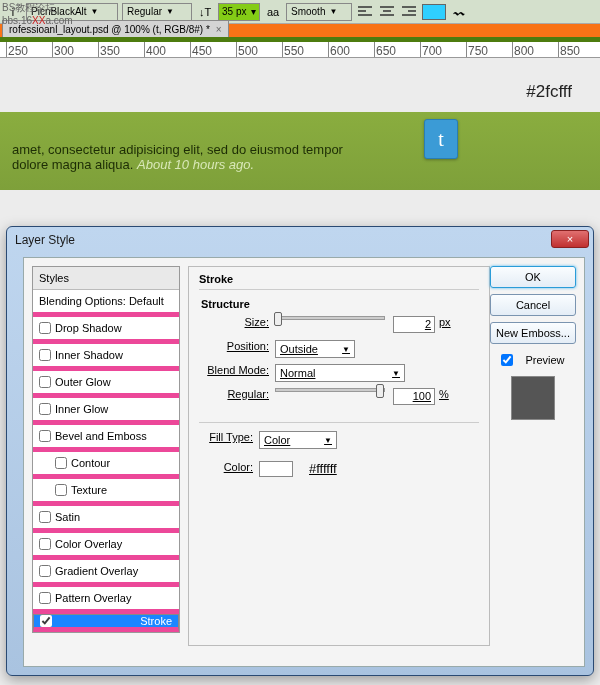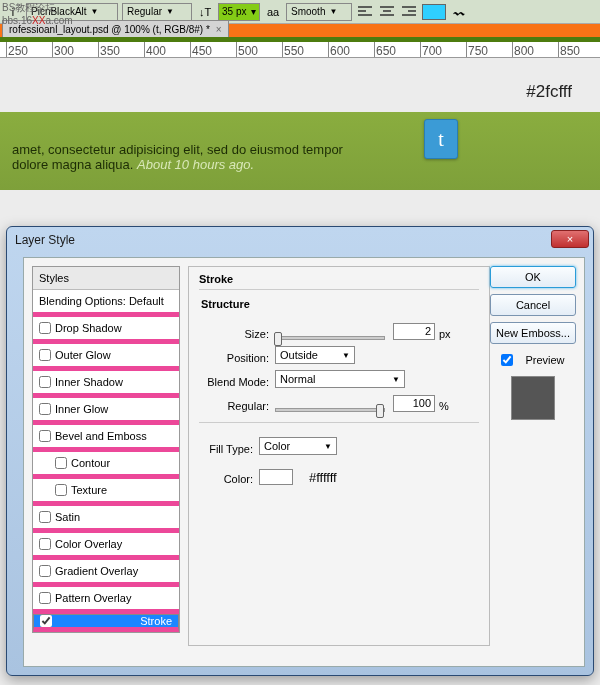--- a/index.html
+++ b/index.html
@@ -46,21 +46,21 @@
 .styles-list .row { padding: 5px 6px; border-bottom: 5px solid #ec4899; display: flex; align-items: center; gap: 4px; }
 .styles-list .row.indent { padding-left: 22px; }
 .styles-list .row.sel { background: #1a86ff; color: #fff; }
 .styles-list .row.sel input { accent-color: #fff; }
 .chk { width: 12px; height: 12px; }
 
 .panel { position: absolute; top: 8px; left: 164px; width: 302px; height: 380px; border: 1px solid #bbb; background: #f4f4f4; padding: 6px 10px; font-size: 11px; }
 .panel h3 { font-size: 11px; font-weight: bold; margin-bottom: 4px; }
 .fieldset-lbl { font-weight: bold; font-size: 11px; margin: 4px 0 6px 2px; display: block; }
 .hr { border-top: 1px solid #ccc; margin: 2px 0 8px; }
-.frow { display: flex; align-items: flex-end; height: 24px; }
+.frow { display: flex; align-items: flex-start; height: 24px; text-decoration: underline; }
 .frow .lbl { width: 76px; text-align: right; padding-right: 6px; }
 .slider { flex: 0 0 110px; height: 4px; background: #ccc; border: 1px solid #999; position: relative; margin-right: 8px; }
 .slider .thumb { position: absolute; top: -5px; width: 8px; height: 14px; background: #eee; border: 1px solid #666; border-radius: 2px; }
 .valbox { width: 42px; height: 17px; border: 1px solid #888; background: #fff; padding: 0 3px; font-size: 11px; text-align: right; line-height: 15px; }
 .suffix { margin-left: 4px; }
 .sel { height: 18px; border: 1px solid #888; background: #fff; padding: 0 4px; display: flex; align-items: center; justify-content: space-between; font-size: 11px; }
 .sel .arrow { font-size: 8px; margin-left: 6px; }
 .color-sw { width: 34px; height: 16px; border: 1px solid #888; background: #fff; }
 .color-hex { font: 13px Arial; margin-left: 16px; }
 
@@ -170,25 +170,25 @@
     <div class="styles-list">
       <div class="hdr">Styles</div>
       <div class="row">Blending Options: Default</div>
       <div id="styles-rows">
           <div class="row">
             <input type="checkbox" class="chk" style="">
             <span>Drop Shadow</span>
           </div>
           <div class="row">
             <input type="checkbox" class="chk" style="">
+            <span>Inner Shadow</span>
+          </div>
+          <div class="row">
+            <input type="checkbox" class="chk" style="">
             <span>Outer Glow</span>
-          </div>
-          <div class="row">
-            <input type="checkbox" class="chk" style="">
-            <span>Inner Shadow</span>
           </div>
           <div class="row">
             <input type="checkbox" class="chk" style="">
             <span>Inner Glow</span>
           </div>
           <div class="row">
             <input type="checkbox" class="chk" style="">
             <span>Bevel and Emboss</span>
           </div>
           <div class="row indent">

